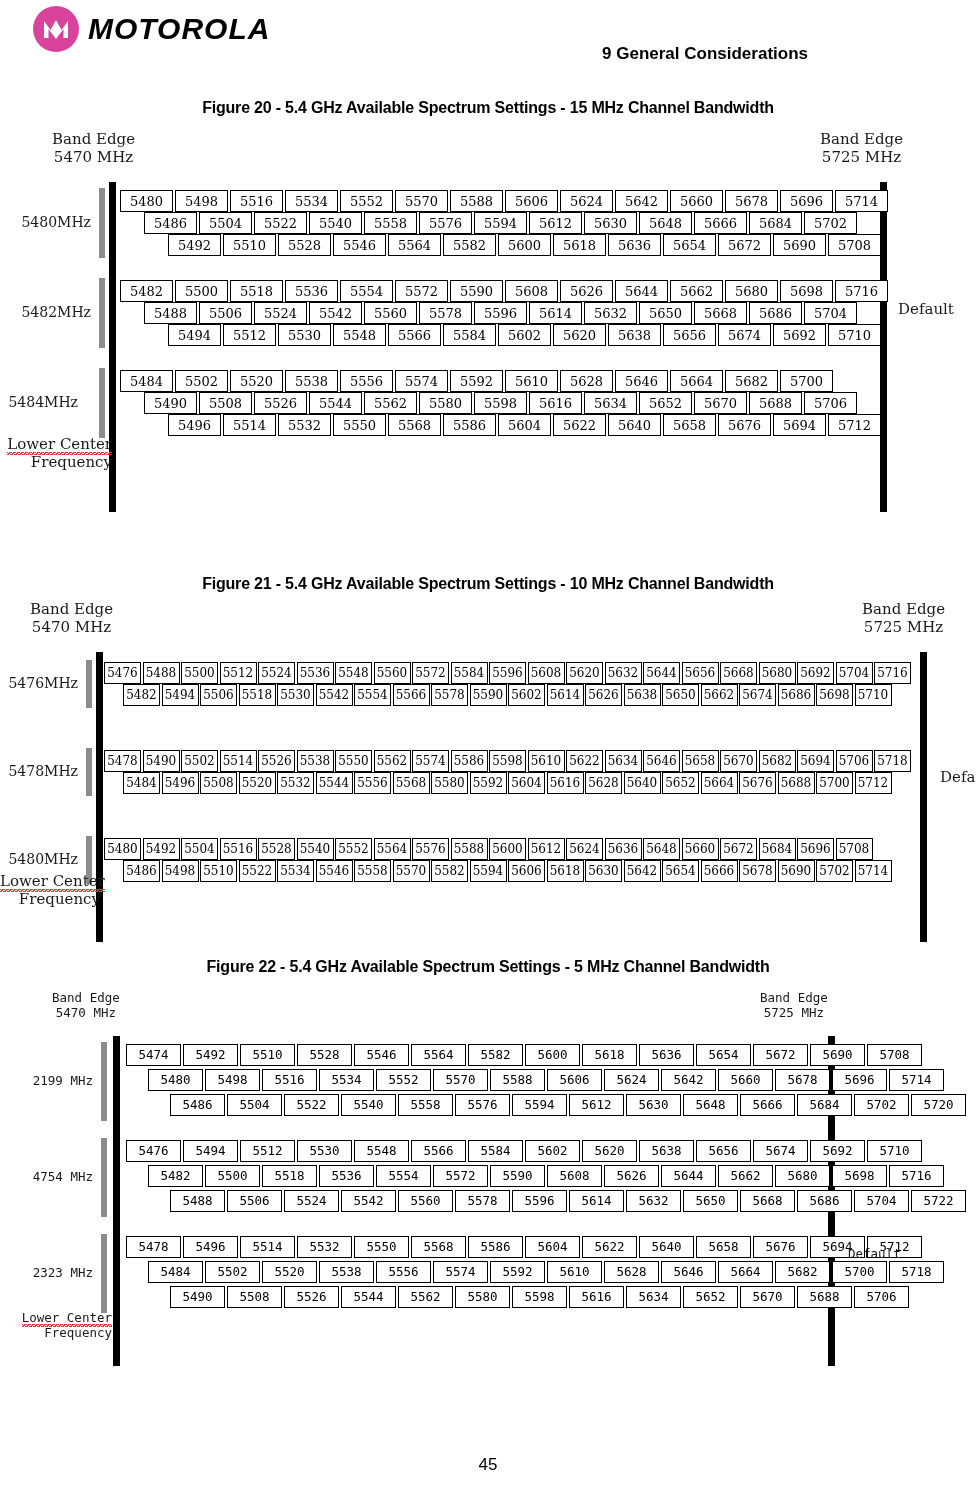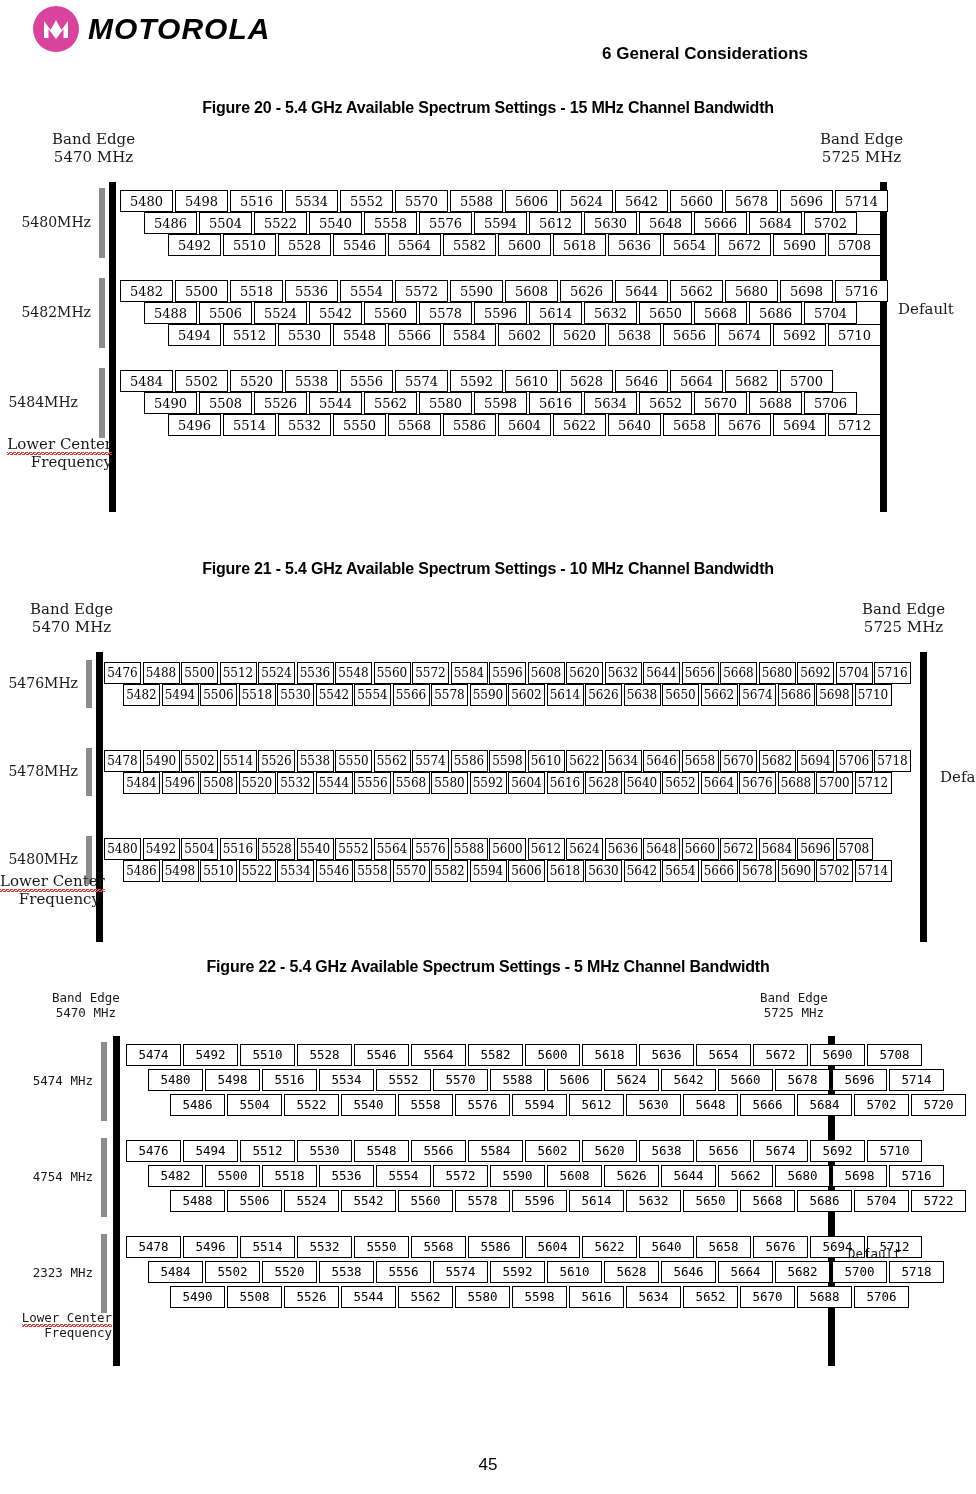--- a/index.html
+++ b/index.html
@@ -66,21 +66,21 @@
 <div class="page-header">
   <div class="logo-wrap">
     <span class="logo-mark">
       <svg width="46" height="46" viewBox="0 0 46 46" aria-hidden="true">
         <ellipse cx="23" cy="23" rx="22" ry="22" fill="#d9439b"></ellipse>
         <path d="M11 32 L11 15 L17.5 24 L23 14 L28.5 24 L35 15 L35 32 L30.5 32 L30.5 23 L23 33 L15.5 23 L15.5 32 Z" fill="#ffffff"></path>
       </svg>
     </span>
     <span class="logo-word">MOTOROLA</span>
   </div>
-  <div class="chapter-title">6 General Considerations</div>
+  <div class="chapter-title">9 General Considerations</div>
 </div>
 
 <div class="fig-caption" style="top:99px;">Figure 20 - 5.4 GHz Available Spectrum Settings - 15 MHz Channel Bandwidth</div>
 <div class="figure f20" id="fig20" style="top:130px;height:380px;">
     <div class="band-label" style="left: 52px; top: 0px; text-align: center;">
       <div>Band Edge</div>
       <div>5470 MHz</div>
     </div>
     <div class="band-label" style="left: 820px; top: 0px; text-align: center;">
       <div>Band Edge</div>
@@ -231,21 +231,21 @@
       <div class="chan" style="left: 773px; width: 53px;">5694</div>
       <div class="chan" style="left: 828px; width: 53px;">5712</div>
     </div>
     <div class="default-label" style="left: 898px; top: 170px;">Default</div>
     <div class="lcf-label" style="left: 0px; top: 305px; width: 112px;">
       <div><span class="spell">Lower Center</span></div>
       <div>Frequency</div>
     </div>
   </div>
 
-<div class="fig-caption" style="top:560px;">Figure 21 - 5.4 GHz Available Spectrum Settings - 10 MHz Channel Bandwidth</div>
+<div class="fig-caption" style="top:575px;">Figure 21 - 5.4 GHz Available Spectrum Settings - 10 MHz Channel Bandwidth</div>
 <div class="figure f21" id="fig21" style="top:600px;height:330px;">
     <div class="band-label" style="left: 30px; top: 0px; text-align: center;">
       <div>Band Edge</div>
       <div>5470 MHz</div>
     </div>
     <div class="band-label" style="left: 862px; top: 0px; text-align: center;">
       <div>Band Edge</div>
       <div>5725 MHz</div>
     </div>
     <div class="edge-bar" style="left: 96px; top: 52px; height: 290px;"></div>
@@ -403,21 +403,21 @@
       <div>Band Edge</div>
       <div>5470 MHz</div>
     </div>
     <div class="band-label" style="left: 760px; top: 0px; text-align: center;">
       <div>Band Edge</div>
       <div>5725 MHz</div>
     </div>
     <div class="edge-bar" style="left: 113px; top: 46px; height: 330px;"></div>
     <div class="edge-bar" style="left: 828px; top: 46px; height: 330px;"></div>
     <div class="gray-bar" style="left: 101px; top: 52px; height: 79px;"></div>
-    <div class="row-label" style="left: 21px; width: 72px; top: 82.5px;">5474 MHz</div>
+    <div class="row-label" style="left: 21px; width: 72px; top: 82.5px;">2199 MHz</div>
     <div class="chan-row" style="left: 0px; top: 54px; width: 976px;">
       <div class="chan" style="left: 126px; width: 55px;">5474</div>
       <div class="chan" style="left: 183px; width: 55px;">5492</div>
       <div class="chan" style="left: 240px; width: 55px;">5510</div>
       <div class="chan" style="left: 297px; width: 55px;">5528</div>
       <div class="chan" style="left: 354px; width: 55px;">5546</div>
       <div class="chan" style="left: 411px; width: 55px;">5564</div>
       <div class="chan" style="left: 468px; width: 55px;">5582</div>
       <div class="chan" style="left: 525px; width: 55px;">5600</div>
       <div class="chan" style="left: 582px; width: 55px;">5618</div>

